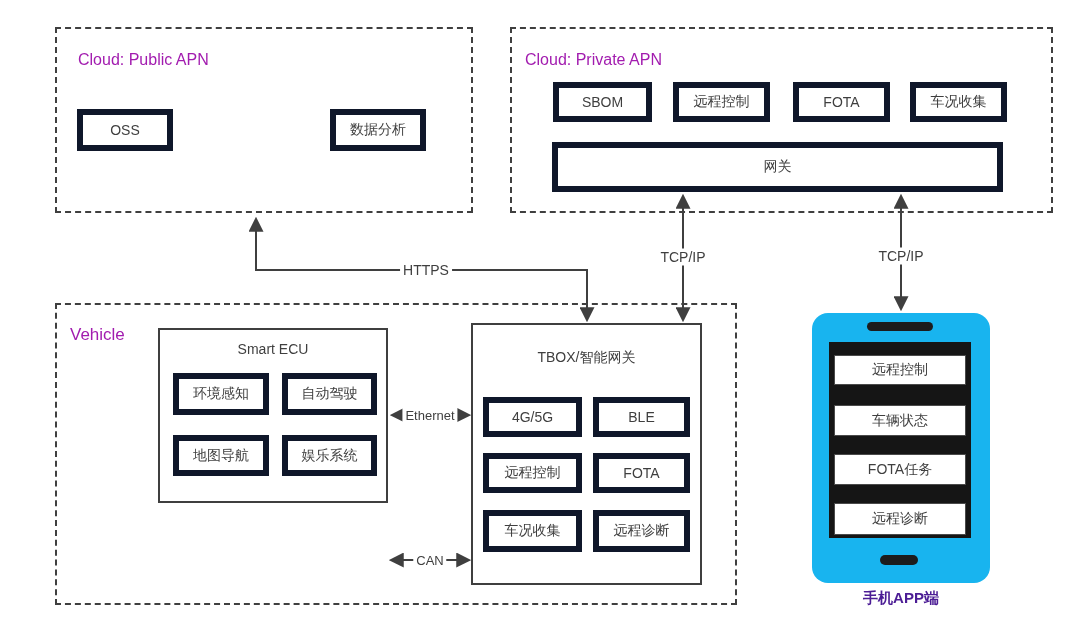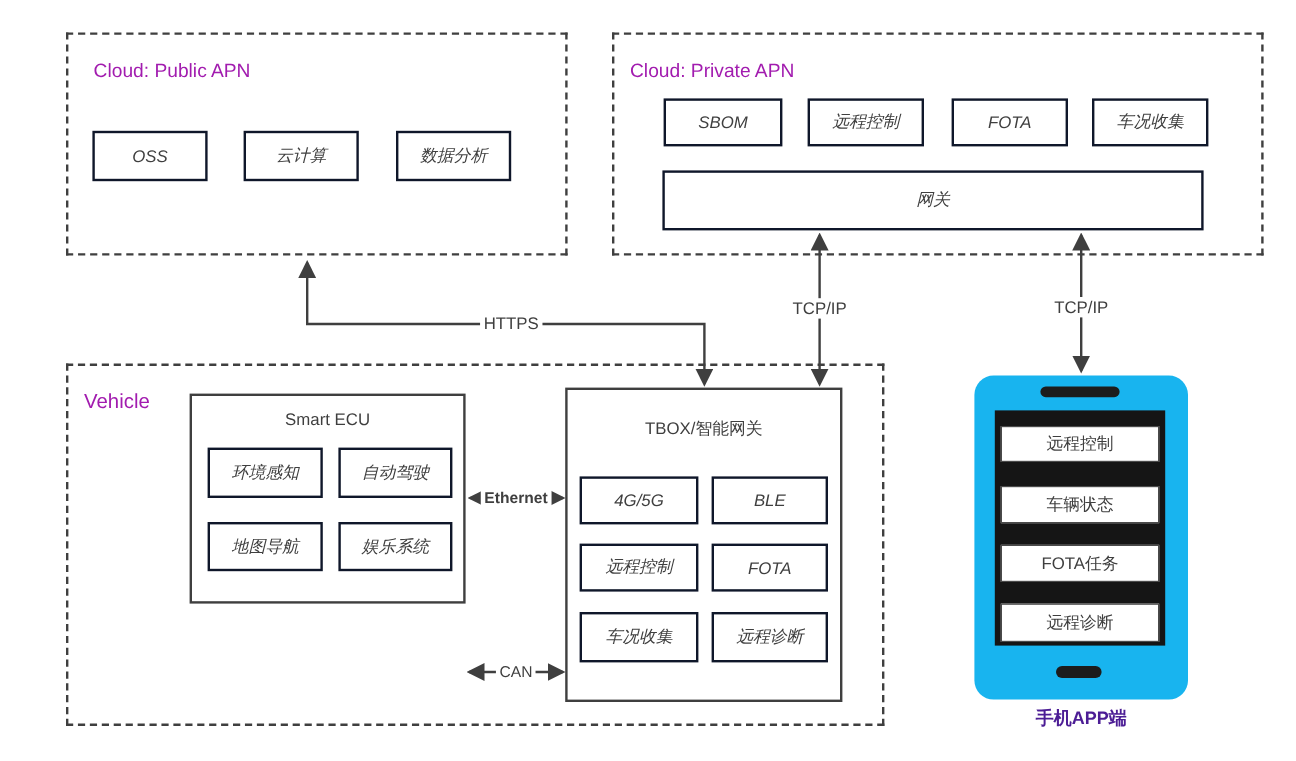--- a/index.html
+++ b/index.html
@@ -2,21 +2,21 @@
 <html><head>
 <meta charset="utf-8">
 <style>
   html,body{margin:0;padding:0;background:#ffffff;}
   .canvas{
     position:relative;width:1080px;height:634px;background:#ffffff;overflow:hidden;
     font-family:"Liberation Sans","DejaVu Sans",sans-serif;color:#3f3f3f;
   }
   .abs{position:absolute;box-sizing:border-box;}
   .dashed-box{border:2px dashed #3f3f3f;background:#ffffff;}
-  .solid-box{border:2px solid #0f172a;background:#ffffff;display:flex;align-items:center;justify-content:center;font-size:14px;text-align:center;font-style:italic;}
+  .solid-box{border:6px solid #0f172a;background:#ffffff;display:flex;align-items:center;justify-content:center;font-size:14px;text-align:center;}
   .thin-box{border:2px solid #3f3f3f;background:#ffffff;}
   .zone-title{position:absolute;font-size:16px;color:#a21caf;}
   .group-title{position:absolute;width:100%;text-align:center;font-size:14px;color:#3f3f3f;}
   .link-label{
     position:absolute;transform:translate(-50%,-50%);background:#ffffff;color:#3f3f3f;
     font-size:14px;padding:0 3px;line-height:17px;white-space:nowrap;z-index:6;
   }
   .small-label{font-size:13px;}
   svg.connectors{position:absolute;left:0;top:0;z-index:5;pointer-events:none;}
   .phone-body{border-radius:16px;z-index:2;}
@@ -29,23 +29,20 @@
 </head>
 <body>
 
 <div class="canvas">
 
   <div class="abs dashed-box" style="left:55px;top:27px;width:418px;height:186px;">
     <span class="zone-title" style="left:21px;top:22px;">Cloud: Public APN</span>
   </div>
   <div class="abs solid-box" style="left:77px;top:109px;width:96px;height:42px;">
     <span>OSS</span>
-  </div>
-  <div class="abs solid-box" style="left:203px;top:109px;width:96px;height:42px;">
-    <span>云计算</span>
   </div>
   <div class="abs solid-box" style="left:330px;top:109px;width:96px;height:42px;">
     <span>数据分析</span>
   </div>
 
   <div class="abs dashed-box" style="left:510px;top:27px;width:543px;height:186px;">
     <span class="zone-title" style="left:13px;top:22px;">Cloud: Private APN</span>
   </div>
   <div class="abs solid-box" style="left:553px;top:82px;width:99px;height:40px;">
     <span>SBOM</span>
@@ -134,16 +131,16 @@
     <path d="M256,219 V270 H587 V320" fill="none" stroke="#3f3f3f" stroke-width="2" marker-start="url(#ah)" marker-end="url(#ah)"></path>
     <path d="M683,196 V320" fill="none" stroke="#3f3f3f" stroke-width="2" marker-start="url(#ah)" marker-end="url(#ah)"></path>
     <path d="M901,196 V309" fill="none" stroke="#3f3f3f" stroke-width="2" marker-start="url(#ah)" marker-end="url(#ah)"></path>
     <path d="M392,415 H469" fill="none" stroke="#3f3f3f" stroke-width="2" marker-start="url(#ah)" marker-end="url(#ah)"></path>
     <path d="M391,560 H469" fill="none" stroke="#3f3f3f" stroke-width="2" marker-start="url(#ah)" marker-end="url(#ah)"></path>
   </svg>
 
   <span class="link-label" style="left:426px;top:270px;">HTTPS</span>
   <span class="link-label" style="left:683px;top:257px;">TCP/IP</span>
   <span class="link-label" style="left:901px;top:256px;">TCP/IP</span>
-  <span class="link-label small-label" style="left:430px;top:415px;font-weight:bold;">Ethernet</span>
+  <span class="link-label small-label" style="left:430px;top:415px;">Ethernet</span>
   <span class="link-label small-label" style="left:430px;top:560px;">CAN</span>
 
 </div>
 
 </body></html>

